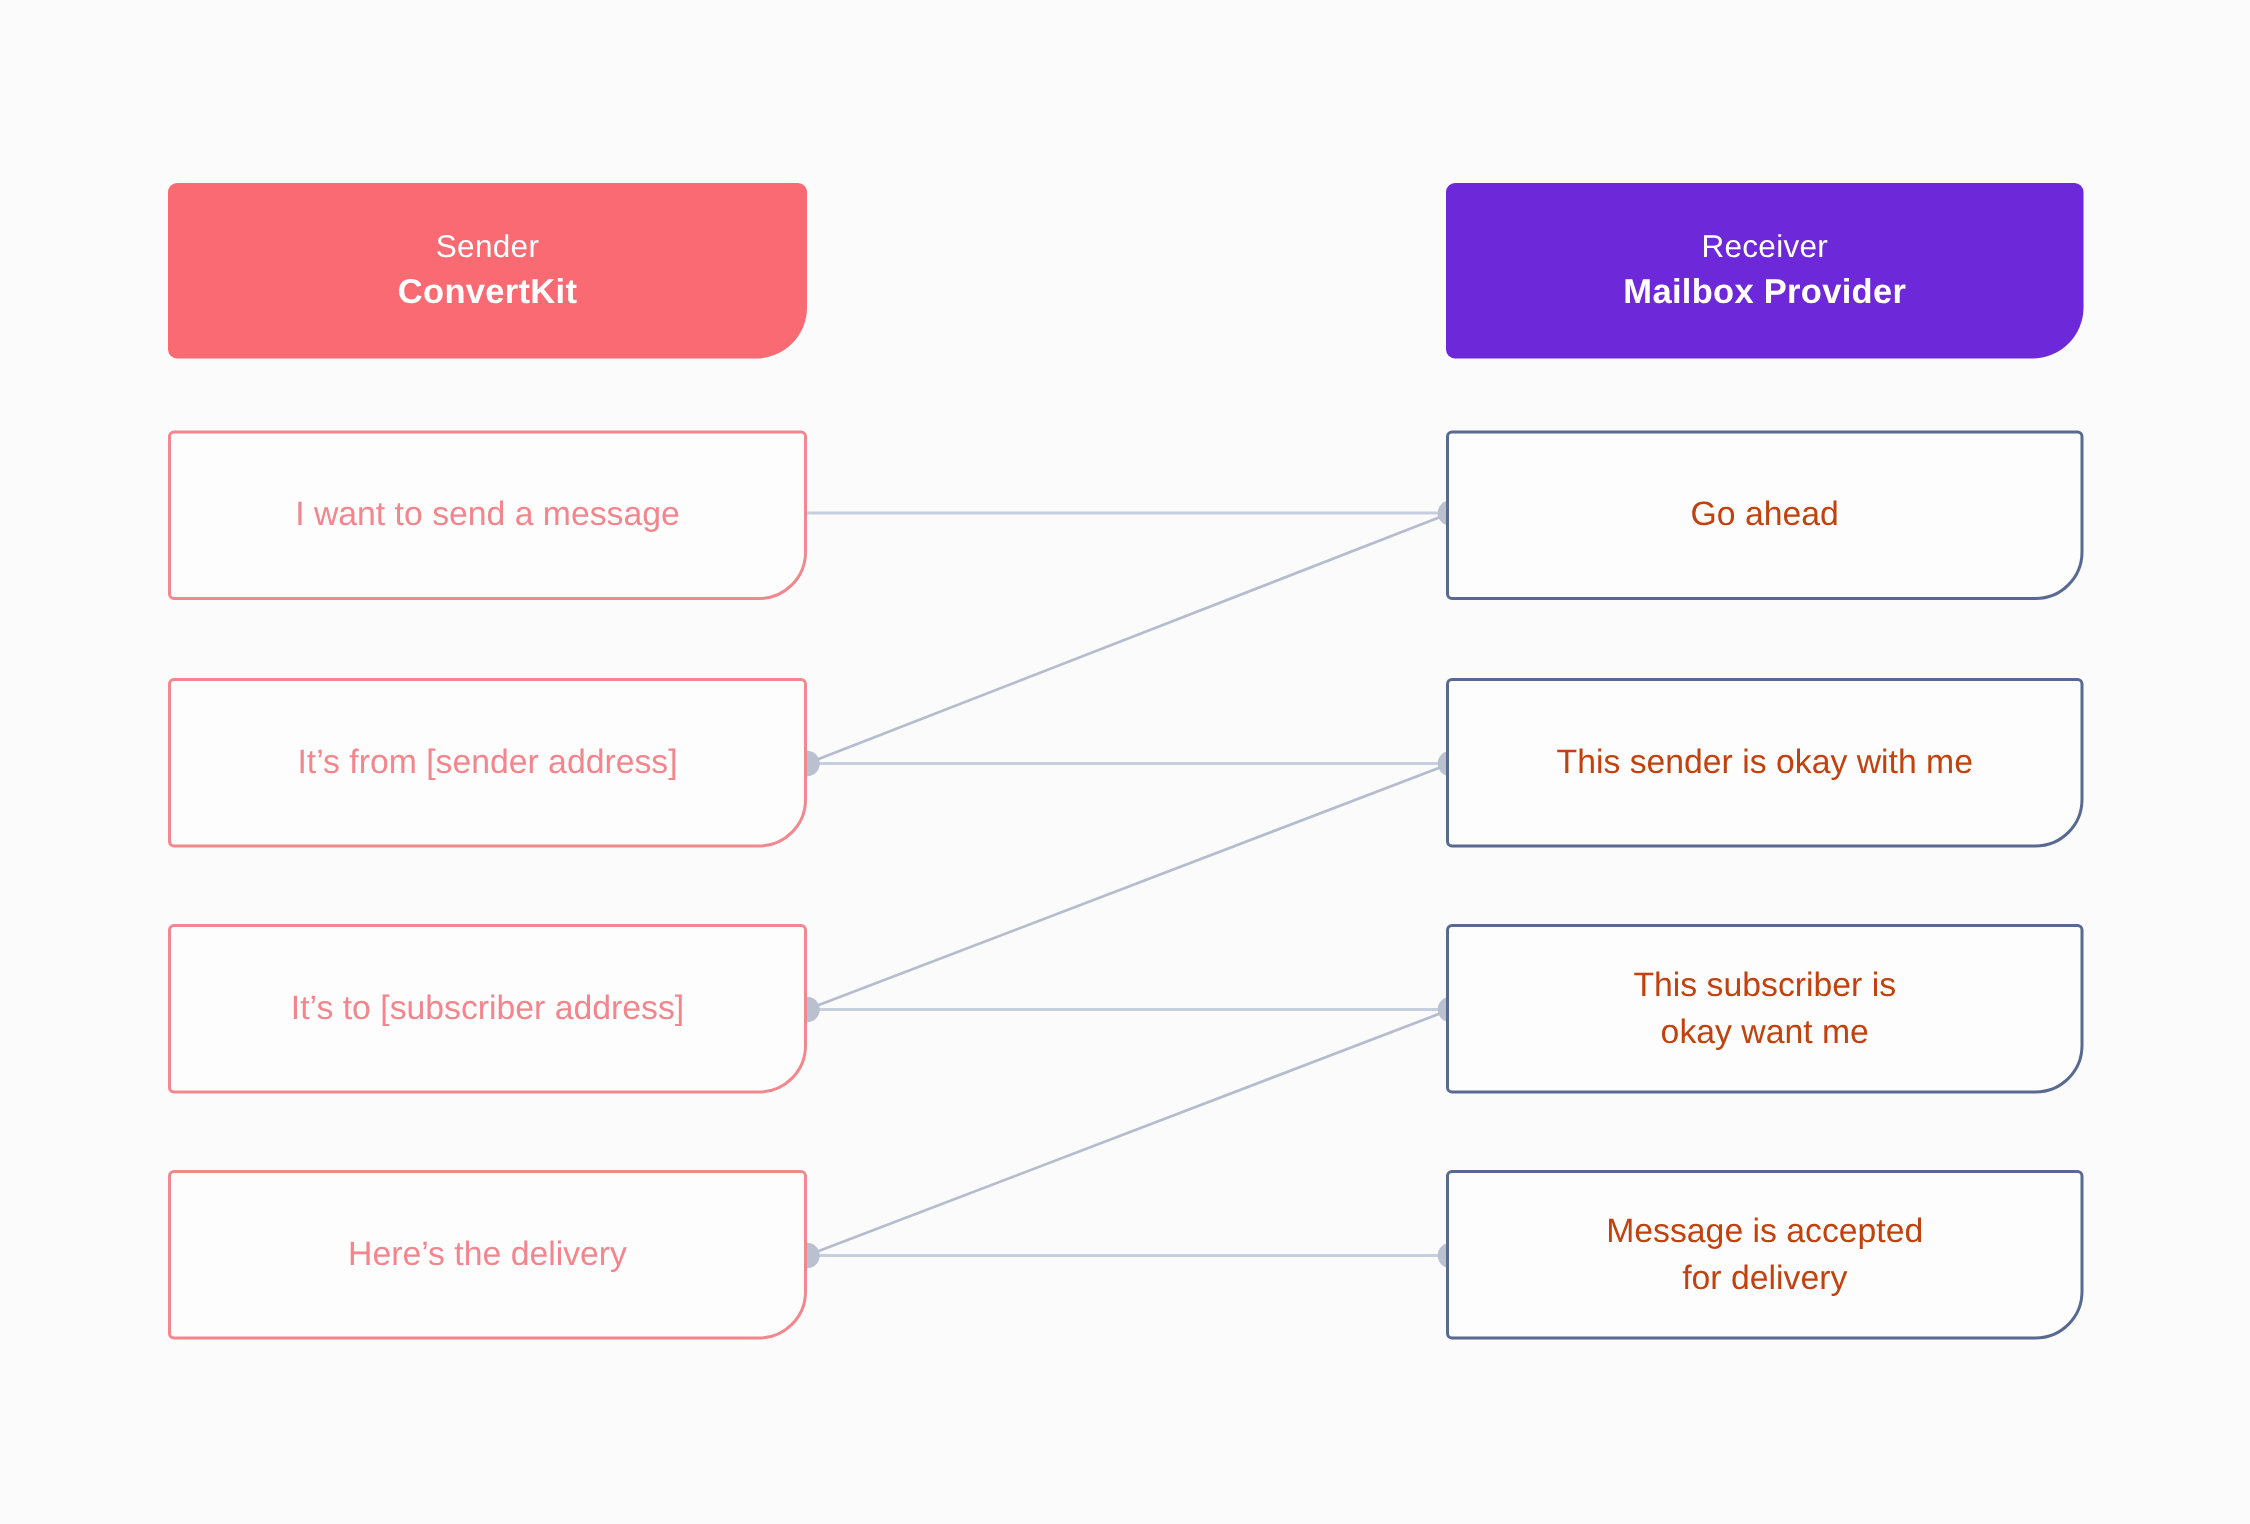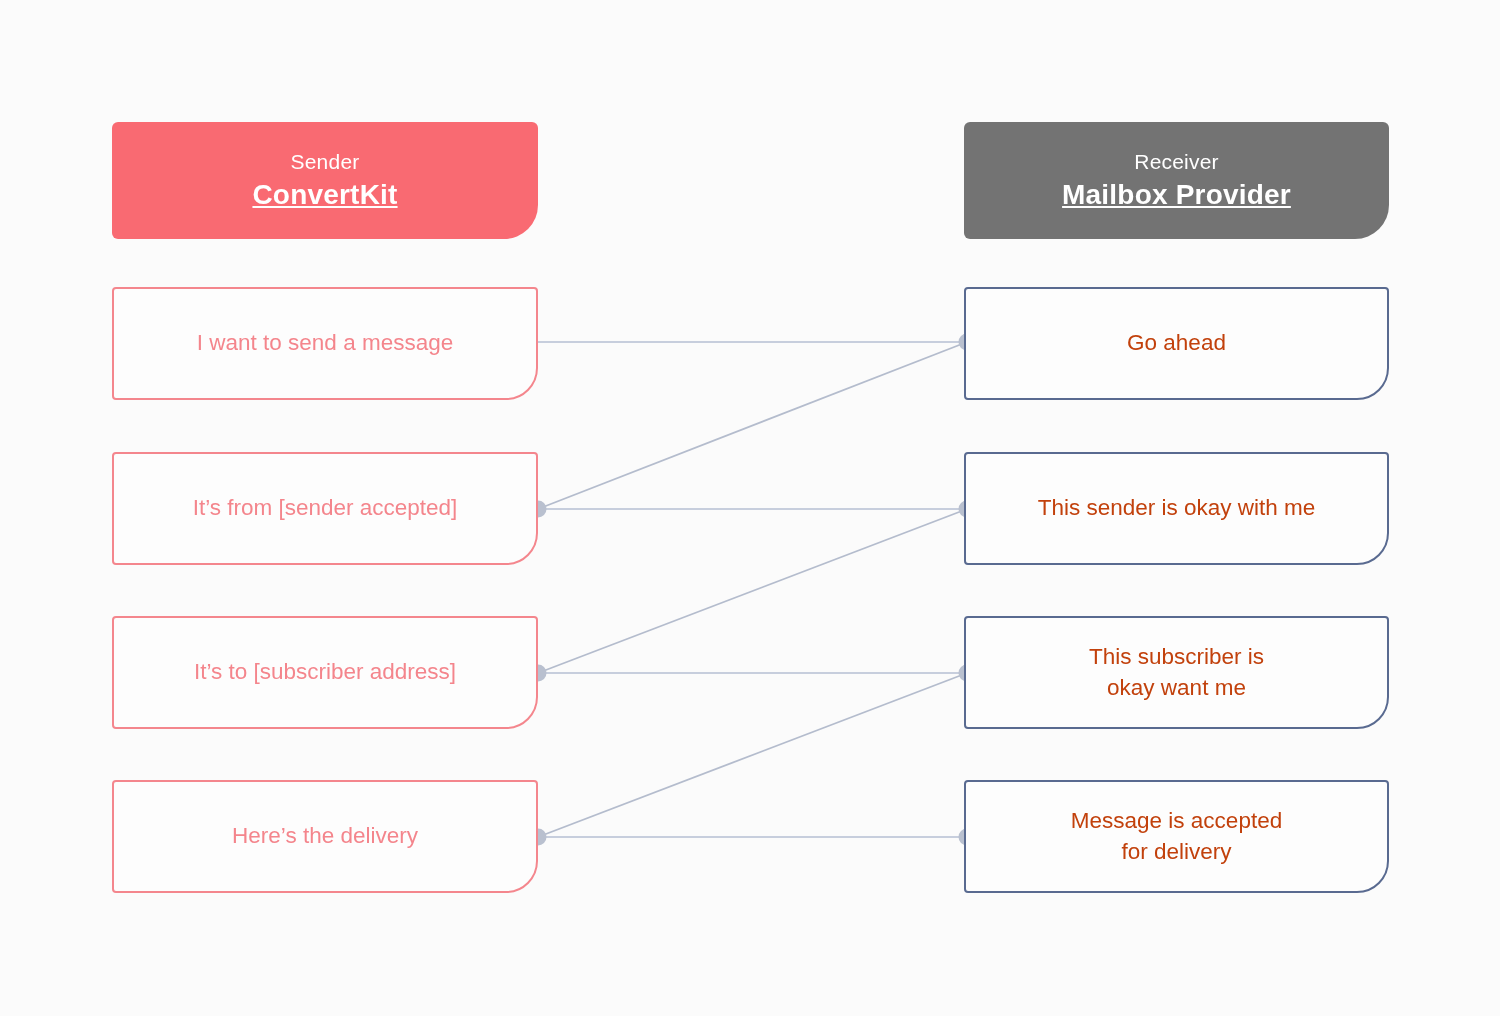--- a/index.html
+++ b/index.html
@@ -39,38 +39,37 @@
     color: #ffffff;
     text-align: center;
     line-height: 1.26;
   }
   .col-header .role {
     font-size: 21px;
     font-weight: 400;
     letter-spacing: .2px;
   }
   .col-header .org {
-    font-size: 28px;
+    font-size: 23px;
     font-weight: 700;
     letter-spacing: .2px;
     margin-top: 1px;
-    text-decoration: underline;
   }
 
   #sender-header {
     left: 112px;  top: 122px;
     width: 426px; height: 117px;
     background: #f96a72;
     border-radius: 6px 6px 34px 6px;
   }
 
   #receiver-header {
     left: 964px;  top: 122px;
     width: 425px; height: 117px;
-    background: #737373;
+    background: #6d28d9;
     border-radius: 6px 6px 34px 6px;
   }
 
   
   .msg-box {
     position: absolute;
     width: 426px;
     height: 113px;
     display: flex;
     align-items: center;
@@ -144,21 +143,21 @@
     <div id="sender-header" class="col-header">
       <span class="role">Sender</span>
       <span class="org">ConvertKit</span>
     </div>
 
     <div class="msg-box row-1">
       <span class="msg-text">I want to send a message</span>
     </div>
 
     <div class="msg-box row-2">
-      <span class="msg-text">It’s from [sender accepted]</span>
+      <span class="msg-text">It’s from [sender address]</span>
     </div>
 
     <div class="msg-box row-3">
       <span class="msg-text">It’s to [subscriber address]</span>
     </div>
 
     <div class="msg-box row-4">
       <span class="msg-text">Here’s the delivery</span>
     </div>
   </div>

